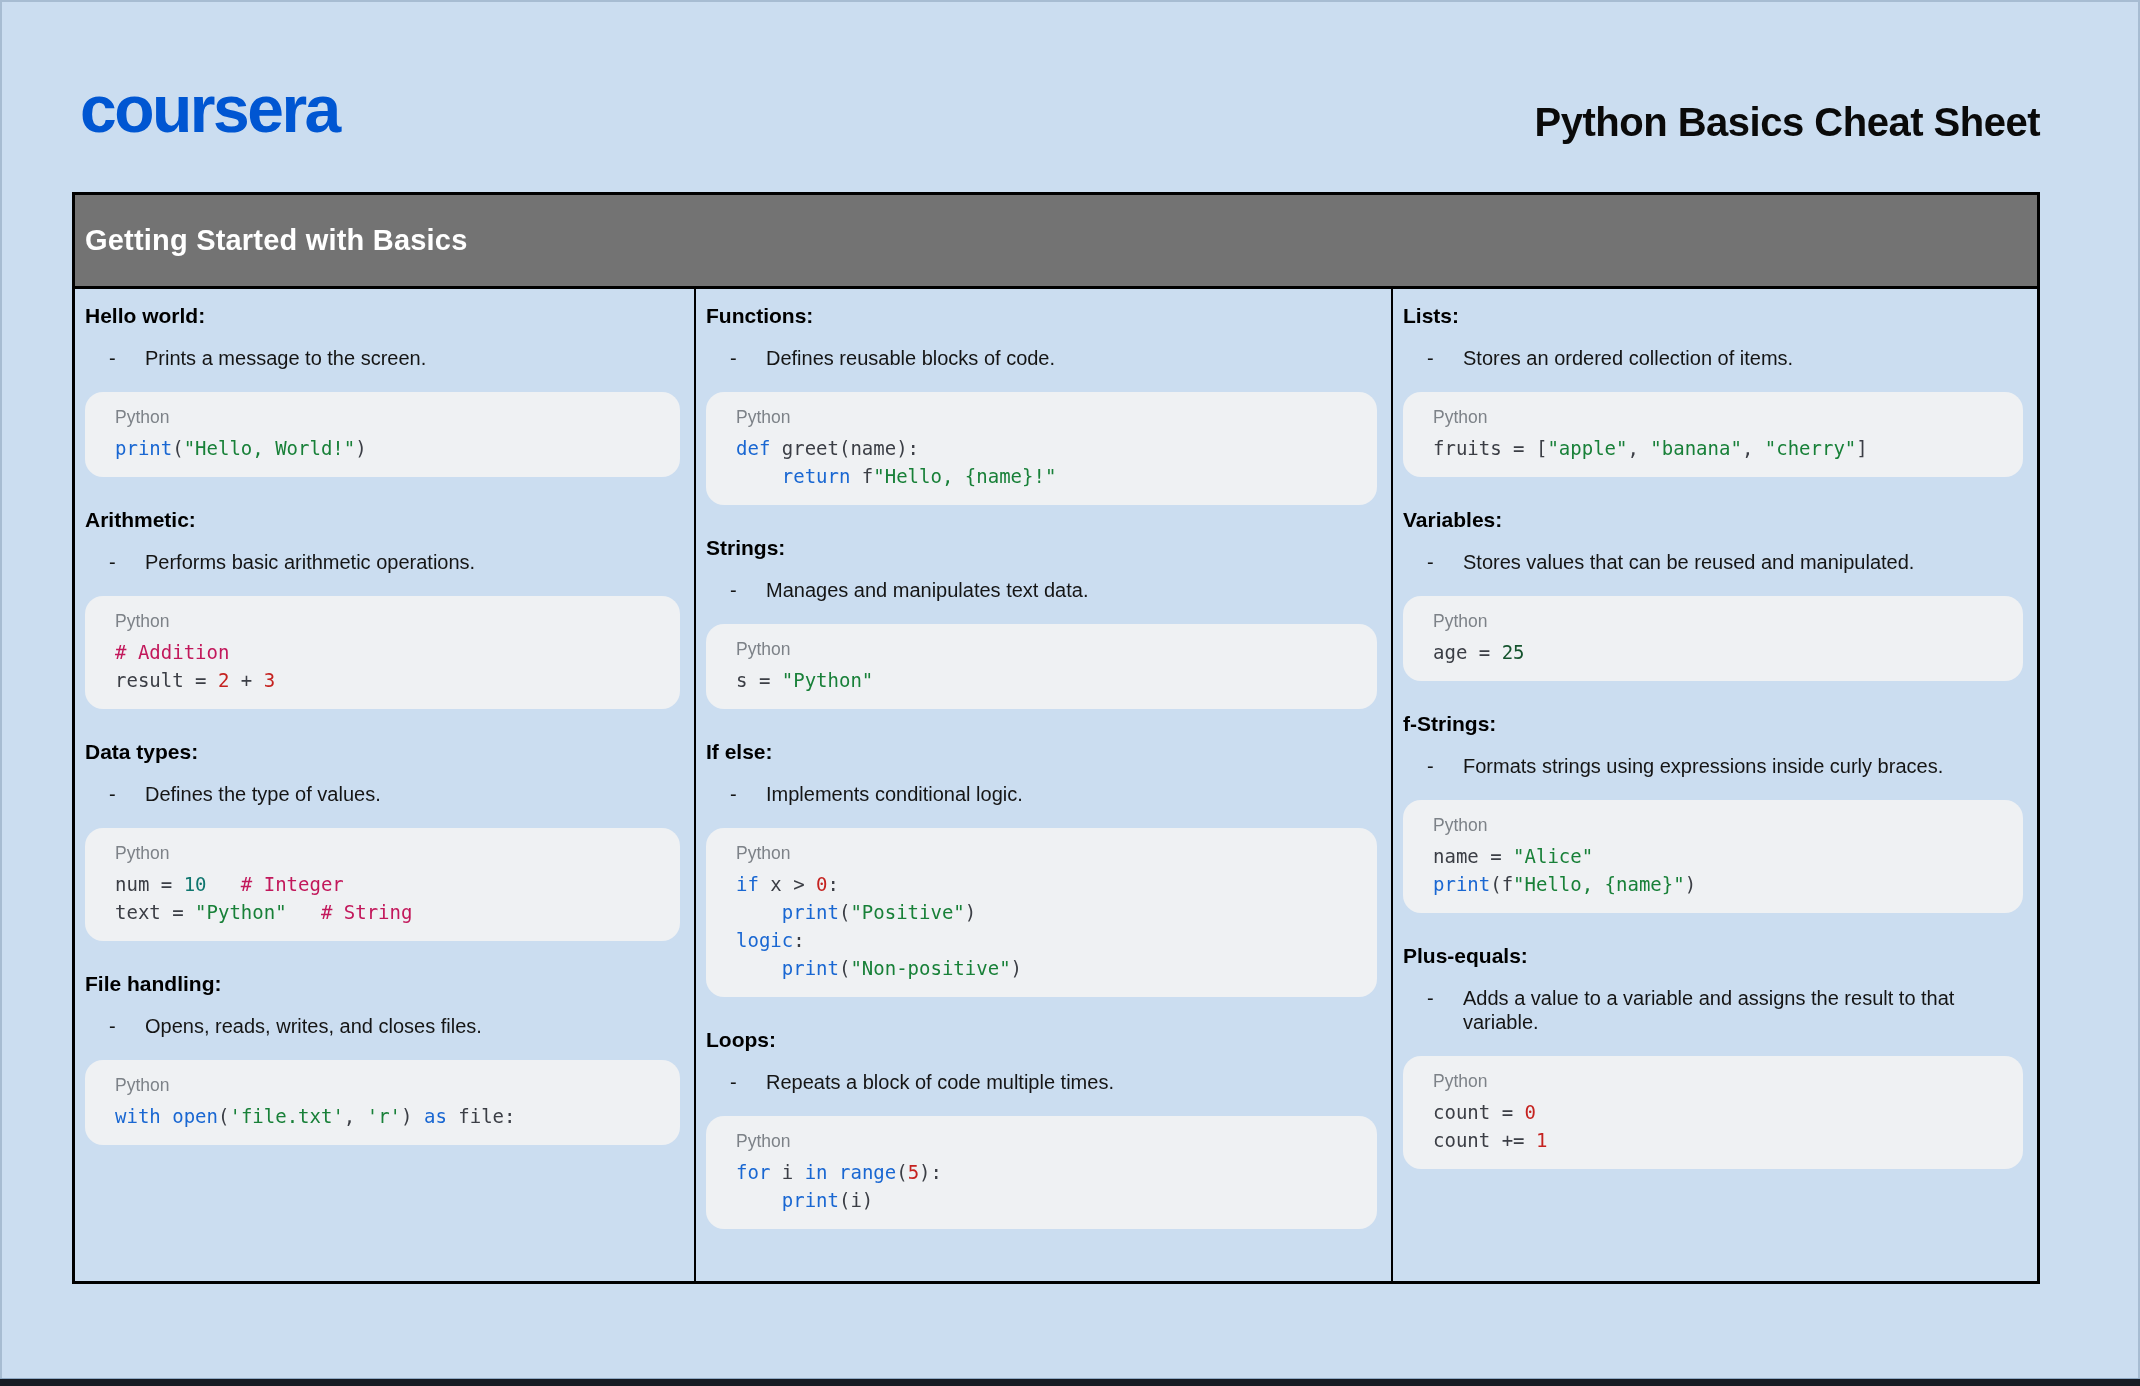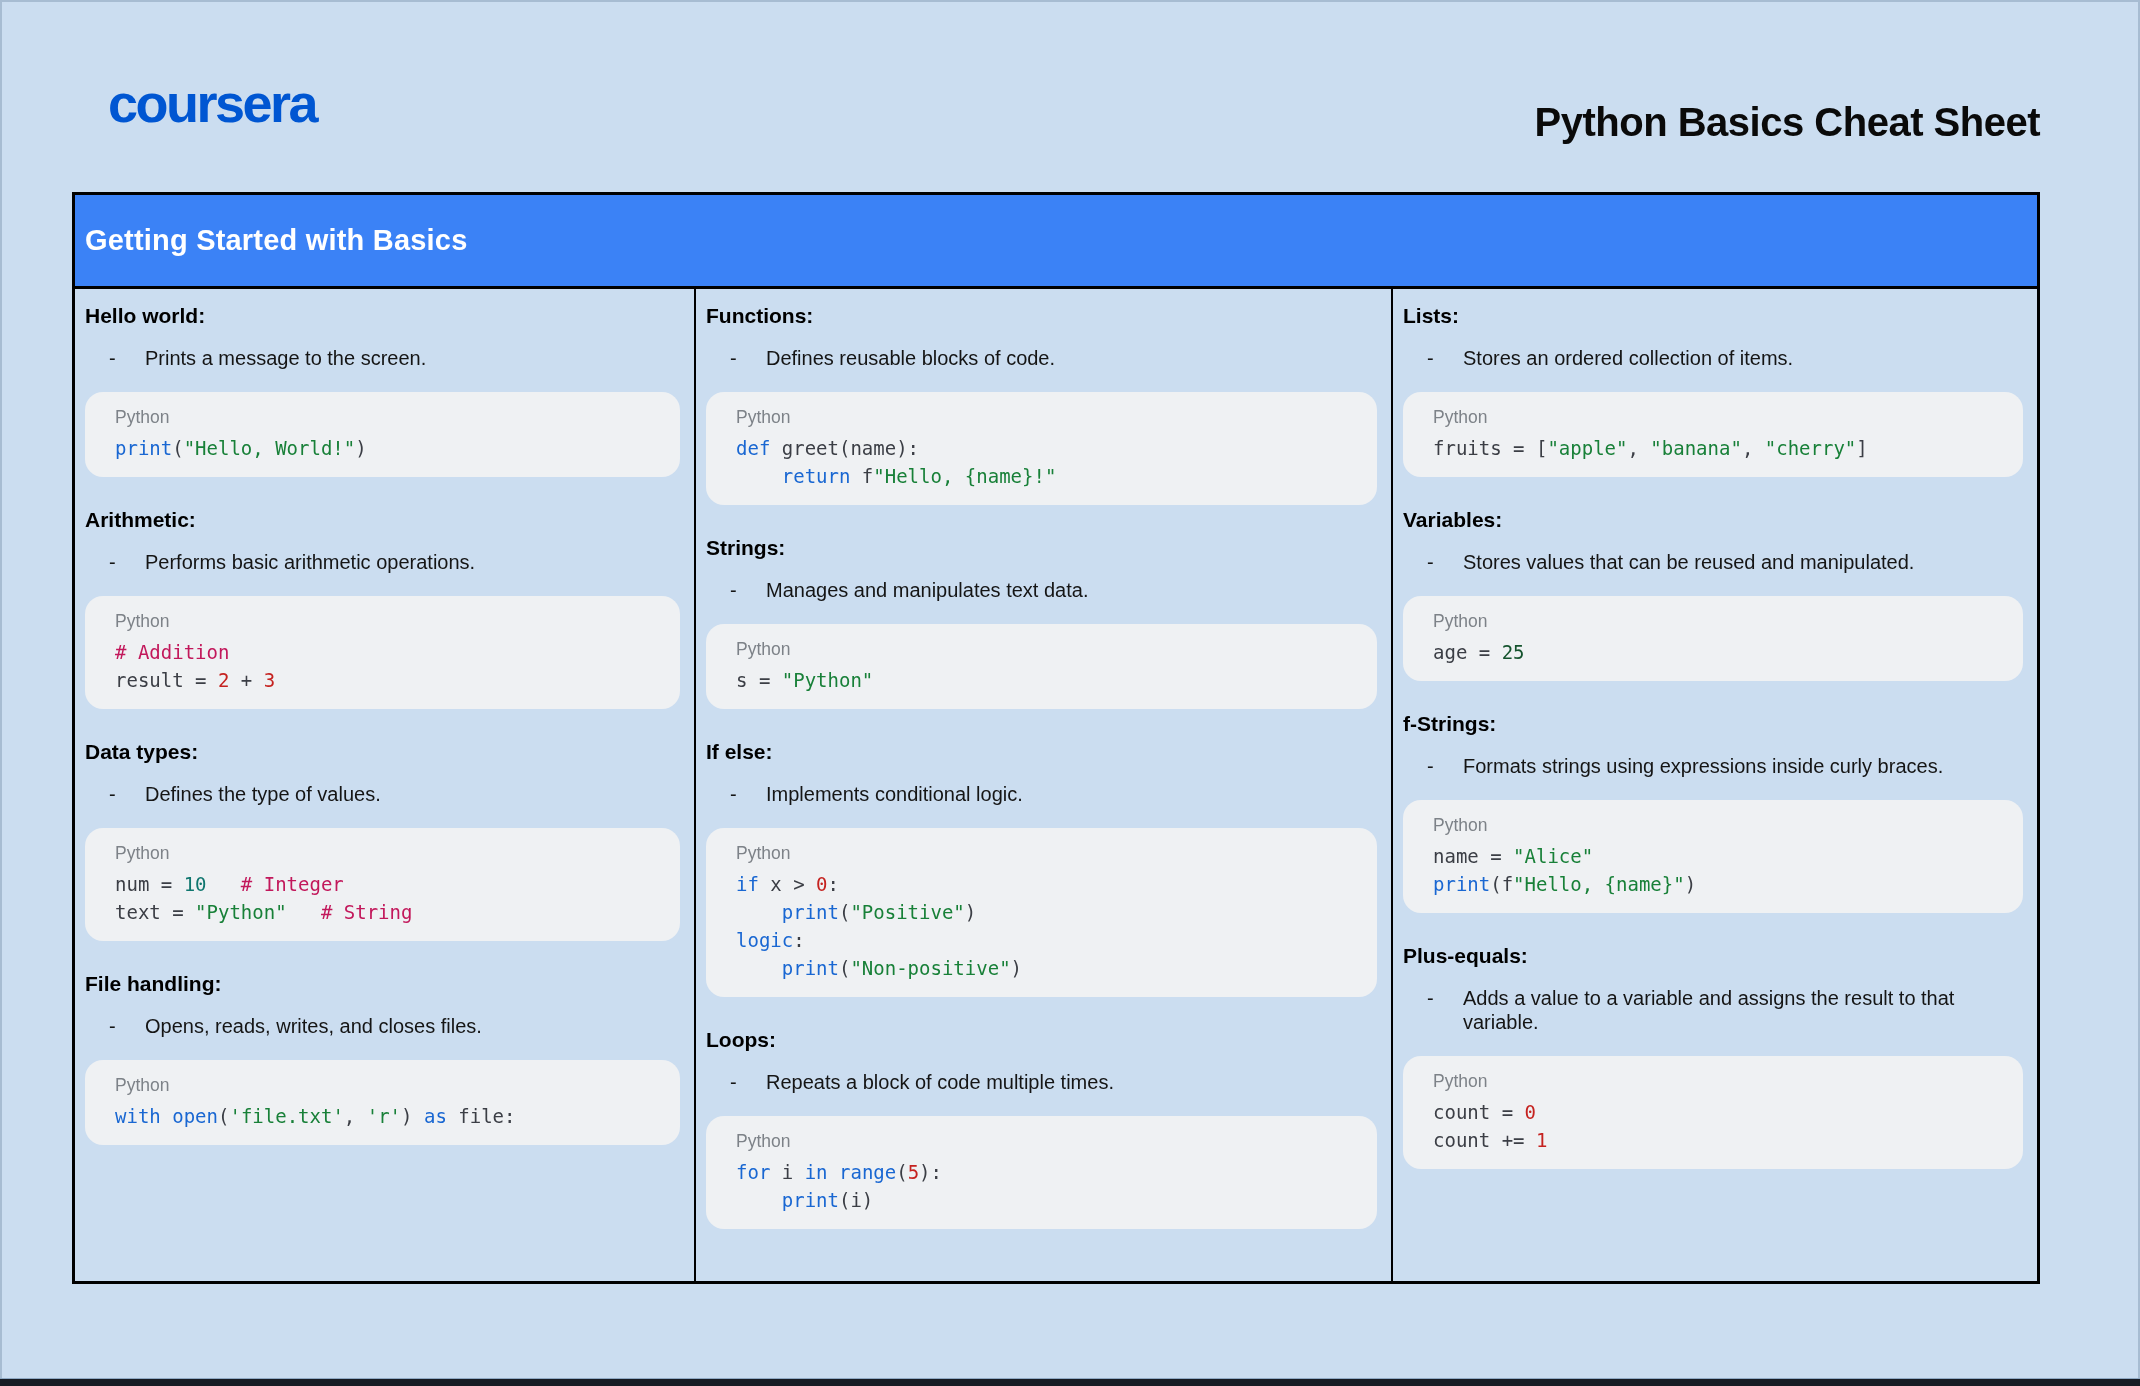--- a/index.html
+++ b/index.html
@@ -6,22 +6,22 @@
   html,body { width:2140px; height:1386px; }
   body {
     position:relative;
     font-family:"Liberation Sans", sans-serif;
     background:#cbddf0;
     overflow:hidden;
     box-shadow: inset 0 0 0 2px rgba(125,148,173,.45);
   }
   .logo {
     position:absolute; left:80px; top:76px;
-    font-size:54px; font-weight:bold; letter-spacing:-2.5px;
-    color:#0056d2; line-height:1;margin-left:28px;
+    font-size:66px; font-weight:bold; letter-spacing:-2.5px;
+    color:#0056d2; line-height:1;
   }
   .page-title {
     position:absolute; right:100px; top:100px;
     font-size:40px; font-weight:bold; color:#0a0a0a; letter-spacing:-0.5px;
   }
   .sheet {
     position:absolute; left:72px; top:192px;
     width:1968px; height:1092px;
     border:3px solid #000;
     display:flex; flex-direction:column;
@@ -75,21 +75,21 @@
   }
 </style>
 </head>
 <body style="background: rgb(203, 221, 240);">
 
 <div class="logo" style="color: rgb(0, 86, 210);">coursera</div>
 
 <div class="page-title">Python Basics Cheat Sheet</div>
 
 <div class="sheet">
-  <div class="sheet-header" style="background: #3b82f6; color: rgb(255, 255, 255);">
+  <div class="sheet-header" style="background: #737373; color: rgb(255, 255, 255);">
     <span>Getting Started with Basics</span>
   </div>
   <div class="columns" id="columns">
       <div class="col">
         <div class="section">
           <div class="section-heading">Hello world:</div>
           <div class="bullet">
             <span class="dash">-</span>
             <span>Prints a message to the screen.</span>
           </div>

